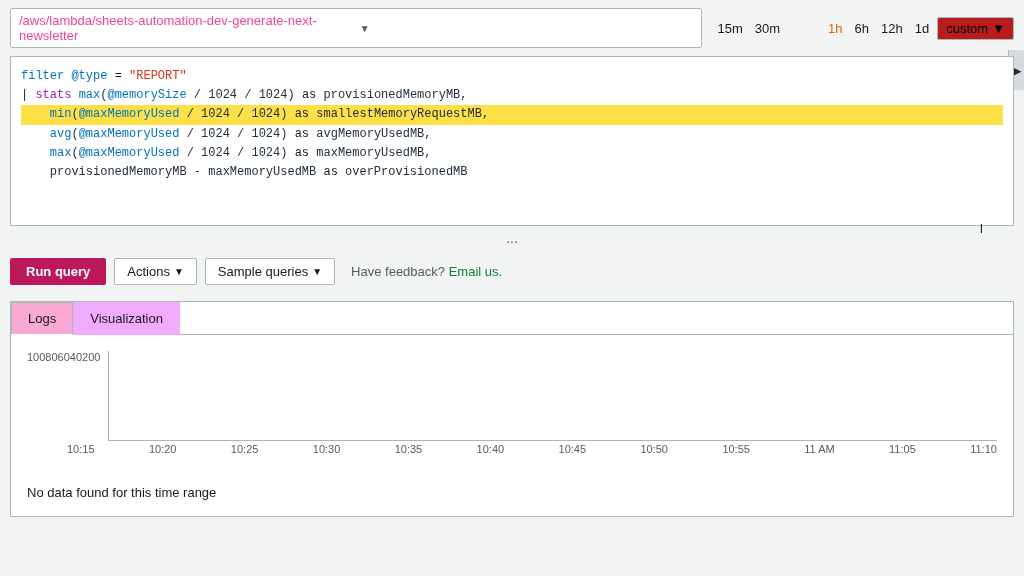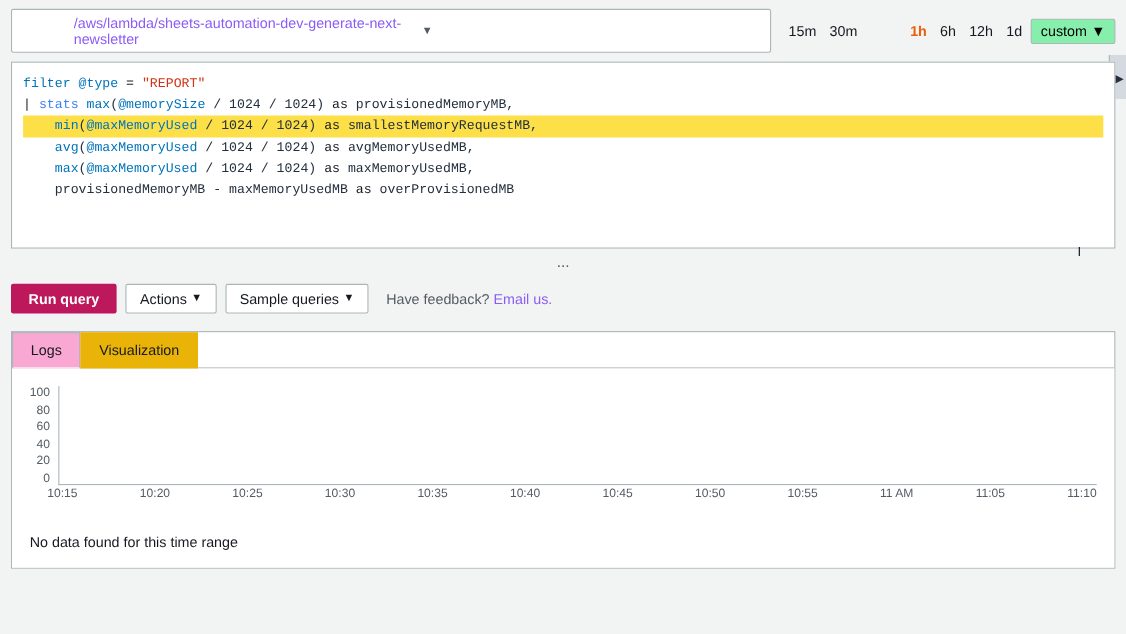--- a/index.html
+++ b/index.html
@@ -25,22 +25,21 @@
       border: 1px solid #aab7b8;
       border-radius: 2px;
       padding: 4px 8px;
       flex: 1;
       max-width: 700px;
       cursor: pointer;
     }
     .log-group-select span {
       flex: 1;
       font-size: 13px;
-      color: #8b5cf6;
-      margin-left: 48px;
+      color: #ec4899;
     }
     .log-group-select .chevron {
       font-size: 10px;
       color: #545b64;
       margin-left: 8px;
     }
 
     .time-controls {
       display: flex;
       gap: 4px;
@@ -50,27 +49,27 @@
     .time-controls .time-btn {
       background: none;
       border: none;
       cursor: pointer;
       padding: 2px 4px;
       color: #16191f;
       font-size: 13px;
     }
     .time-controls .time-btn.active {
       color: #eb5f07;
-      font-weight: bold;
+      font-weight: normal;
       margin-left: 36px;
     }
     .time-controls .custom-btn {
       display: flex;
       align-items: center;
-      background: #86efac;
+      background: #b91c1c;
       border: 1px solid #aab7b8;
       border-radius: 2px;
       padding: 3px 8px;
       cursor: pointer;
       font-size: 13px;
       gap: 4px;
     }
 
     .sidebar-arrow {
       position: absolute;
@@ -98,21 +97,21 @@
     }
     .query-line {
       line-height: 1.6;
       white-space: nowrap;
     }
     .kw-filter { color: #0073bb; }
     .kw-at { color: #0073bb; }
     .kw-eq { color: #16191f; }
     .kw-string { color: #d13212; }
     .kw-pipe { color: #16191f; }
-    .kw-stats { color: #3b82f6; }
+    .kw-stats { color: #a21caf; }
     .kw-func { color: #0073bb; }
     .kw-as { color: #16191f; }
     .kw-highlighted { background: #fde047; }
 
     .cursor-line {
       position: absolute;
       right: 30px;
       top: 165px;
       color: #16191f;
       font-family: Arial, sans-serif;
@@ -161,41 +160,41 @@
     .btn-secondary .chevron {
       font-size: 10px;
     }
 
     .feedback {
       margin-left: 8px;
       font-size: 13px;
       color: #545b64;
     }
     .feedback a {
-      color: #8b5cf6;
+      color: #15803d;
       text-decoration: none;
     }
 
     .tabs-container {
       background: white;
       border: 1px solid #aab7b8;
       margin: 8px 10px 0;
     }
 
     .tabs-header {
       display: flex;
       border-bottom: 1px solid #aab7b8;
     }
     .tab {
       padding: 8px 16px;
       font-size: 13px;
       cursor: pointer;
       border: 1px solid transparent;
       margin-bottom: -1px;
-      background: #eab308;
+      background: #f0abfc;
       color: #16191f;
     }
     .tab.active {
       background: #f9a8d4;
       border: 1px solid #aab7b8;
       border-bottom-color: white;
       color: #16191f;
     }
 
     .tab-content {
@@ -207,40 +206,40 @@
       position: relative;
       height: 130px;
     }
     .chart-title {
       font-weight: bold;
       font-size: 13px;
       margin-bottom: 8px;
     }
     .y-axis {
       display: flex;
-      flex-direction: column;
+      flex-direction: row;
       justify-content: space-between;
       height: 90px;
       margin-right: 8px;
       text-align: right;
       font-size: 11px;
       color: #545b64;
     }
     .chart-plot {
       flex: 1;
       height: 90px;
       position: relative;
       border-left: 1px solid #aab7b8;
       border-bottom: 1px solid #aab7b8;
     }
     .x-axis {
       display: flex;
       justify-content: space-between;
       padding: 2px 0;
-      margin-left: 16px;
+      margin-left: 40px;
       font-size: 11px;
       color: #545b64;
     }
 
     .no-data {
       font-size: 13px;
       color: #16191f;
       margin-top: 4px;
     }
 

